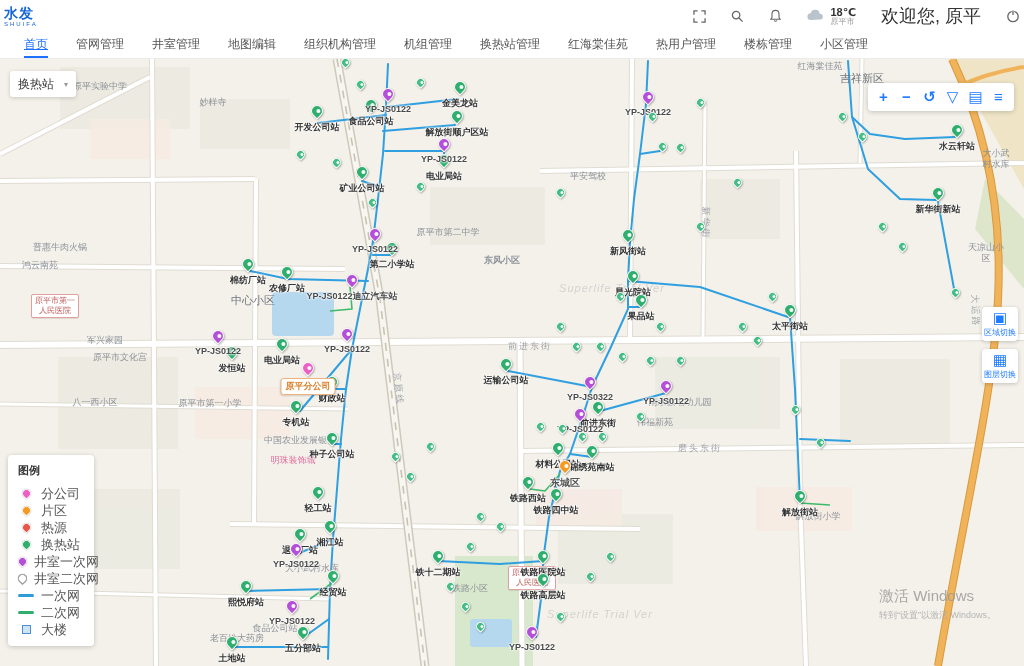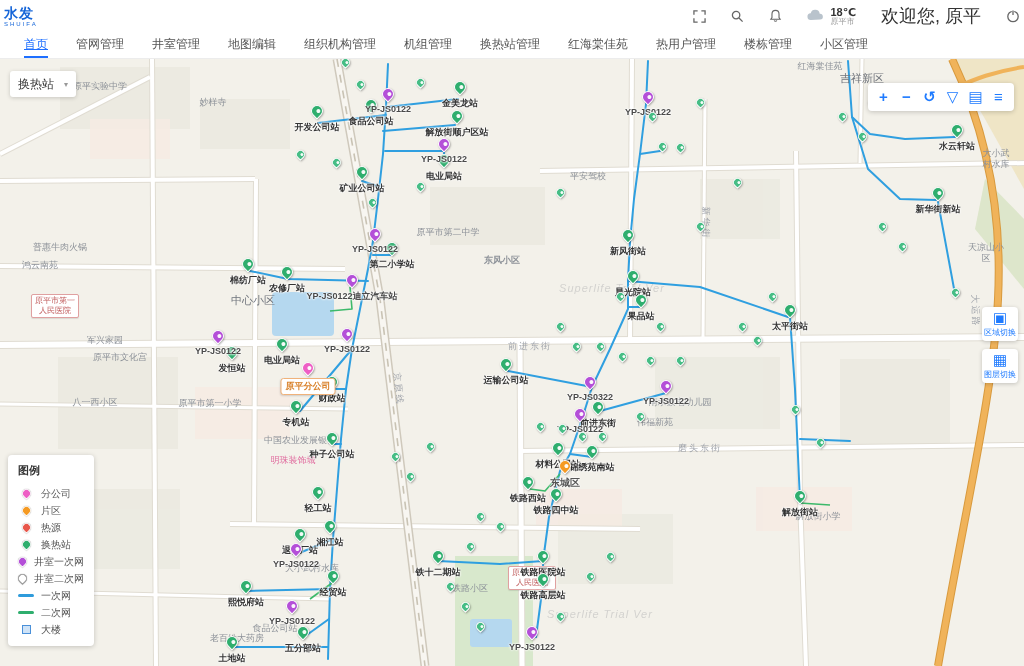--- a/index.html
+++ b/index.html
@@ -82,21 +82,21 @@
   
   .legend { position:absolute; left:8px; bottom:20px; z-index:22; width:86px; background:#fff;
     border-radius:4px; box-shadow:0 1px 5px rgba(0,0,0,.2); padding:8px 10px; }
   .legend-title { font-size:11px; font-weight:bold; color:#333; margin-bottom:7px; }
   .lg-row { display:flex; align-items:center; gap:7px; height:17px; }
   .lg-ic { width:16px; display:flex; justify-content:center; align-items:center; }
   .lg-pin { display:inline-block; width:9px; height:9px; border-radius:50% 50% 50% 0; transform:rotate(-45deg);
     border:1px solid #fff; box-shadow:0 0 1px rgba(0,0,0,.45); }
   .lg-line { display:inline-block; width:16px; height:3px; border-radius:2px; }
   .lg-sq { display:inline-block; width:9px; height:9px; border:1.5px solid #4a90d9; background:#cfe3f7; }
-  .lg-lb { font-size:10px; color:#555; white-space:nowrap; }
+  .lg-lb { font-size:13px; color:#555; white-space:nowrap; }
 
   
   .win-wm { position:absolute; right:28px; top:528px; z-index:22; color:#9a9a9a; opacity:.85; }
   .win-wm-title { font-size:15px; }
   .win-wm-sub { font-size:9px; color:#aaa; margin-top:3px; }
 </style>
 </head>
 <body>
 
 <div class="header">
@@ -752,13 +752,17 @@
         </div>
         <div class="lg-row">
           <span class="lg-ic">
             <span class="lg-sq"></span>
           </span>
           <span class="lg-lb">大楼</span>
         </div>
       </div>
   </div>
 
+  <div class="win-wm">
+    <div class="win-wm-title">激活 Windows</div>
+    <div class="win-wm-sub">转到“设置”以激活 Windows。</div>
+  </div>
 </div>
 
 </body></html>

